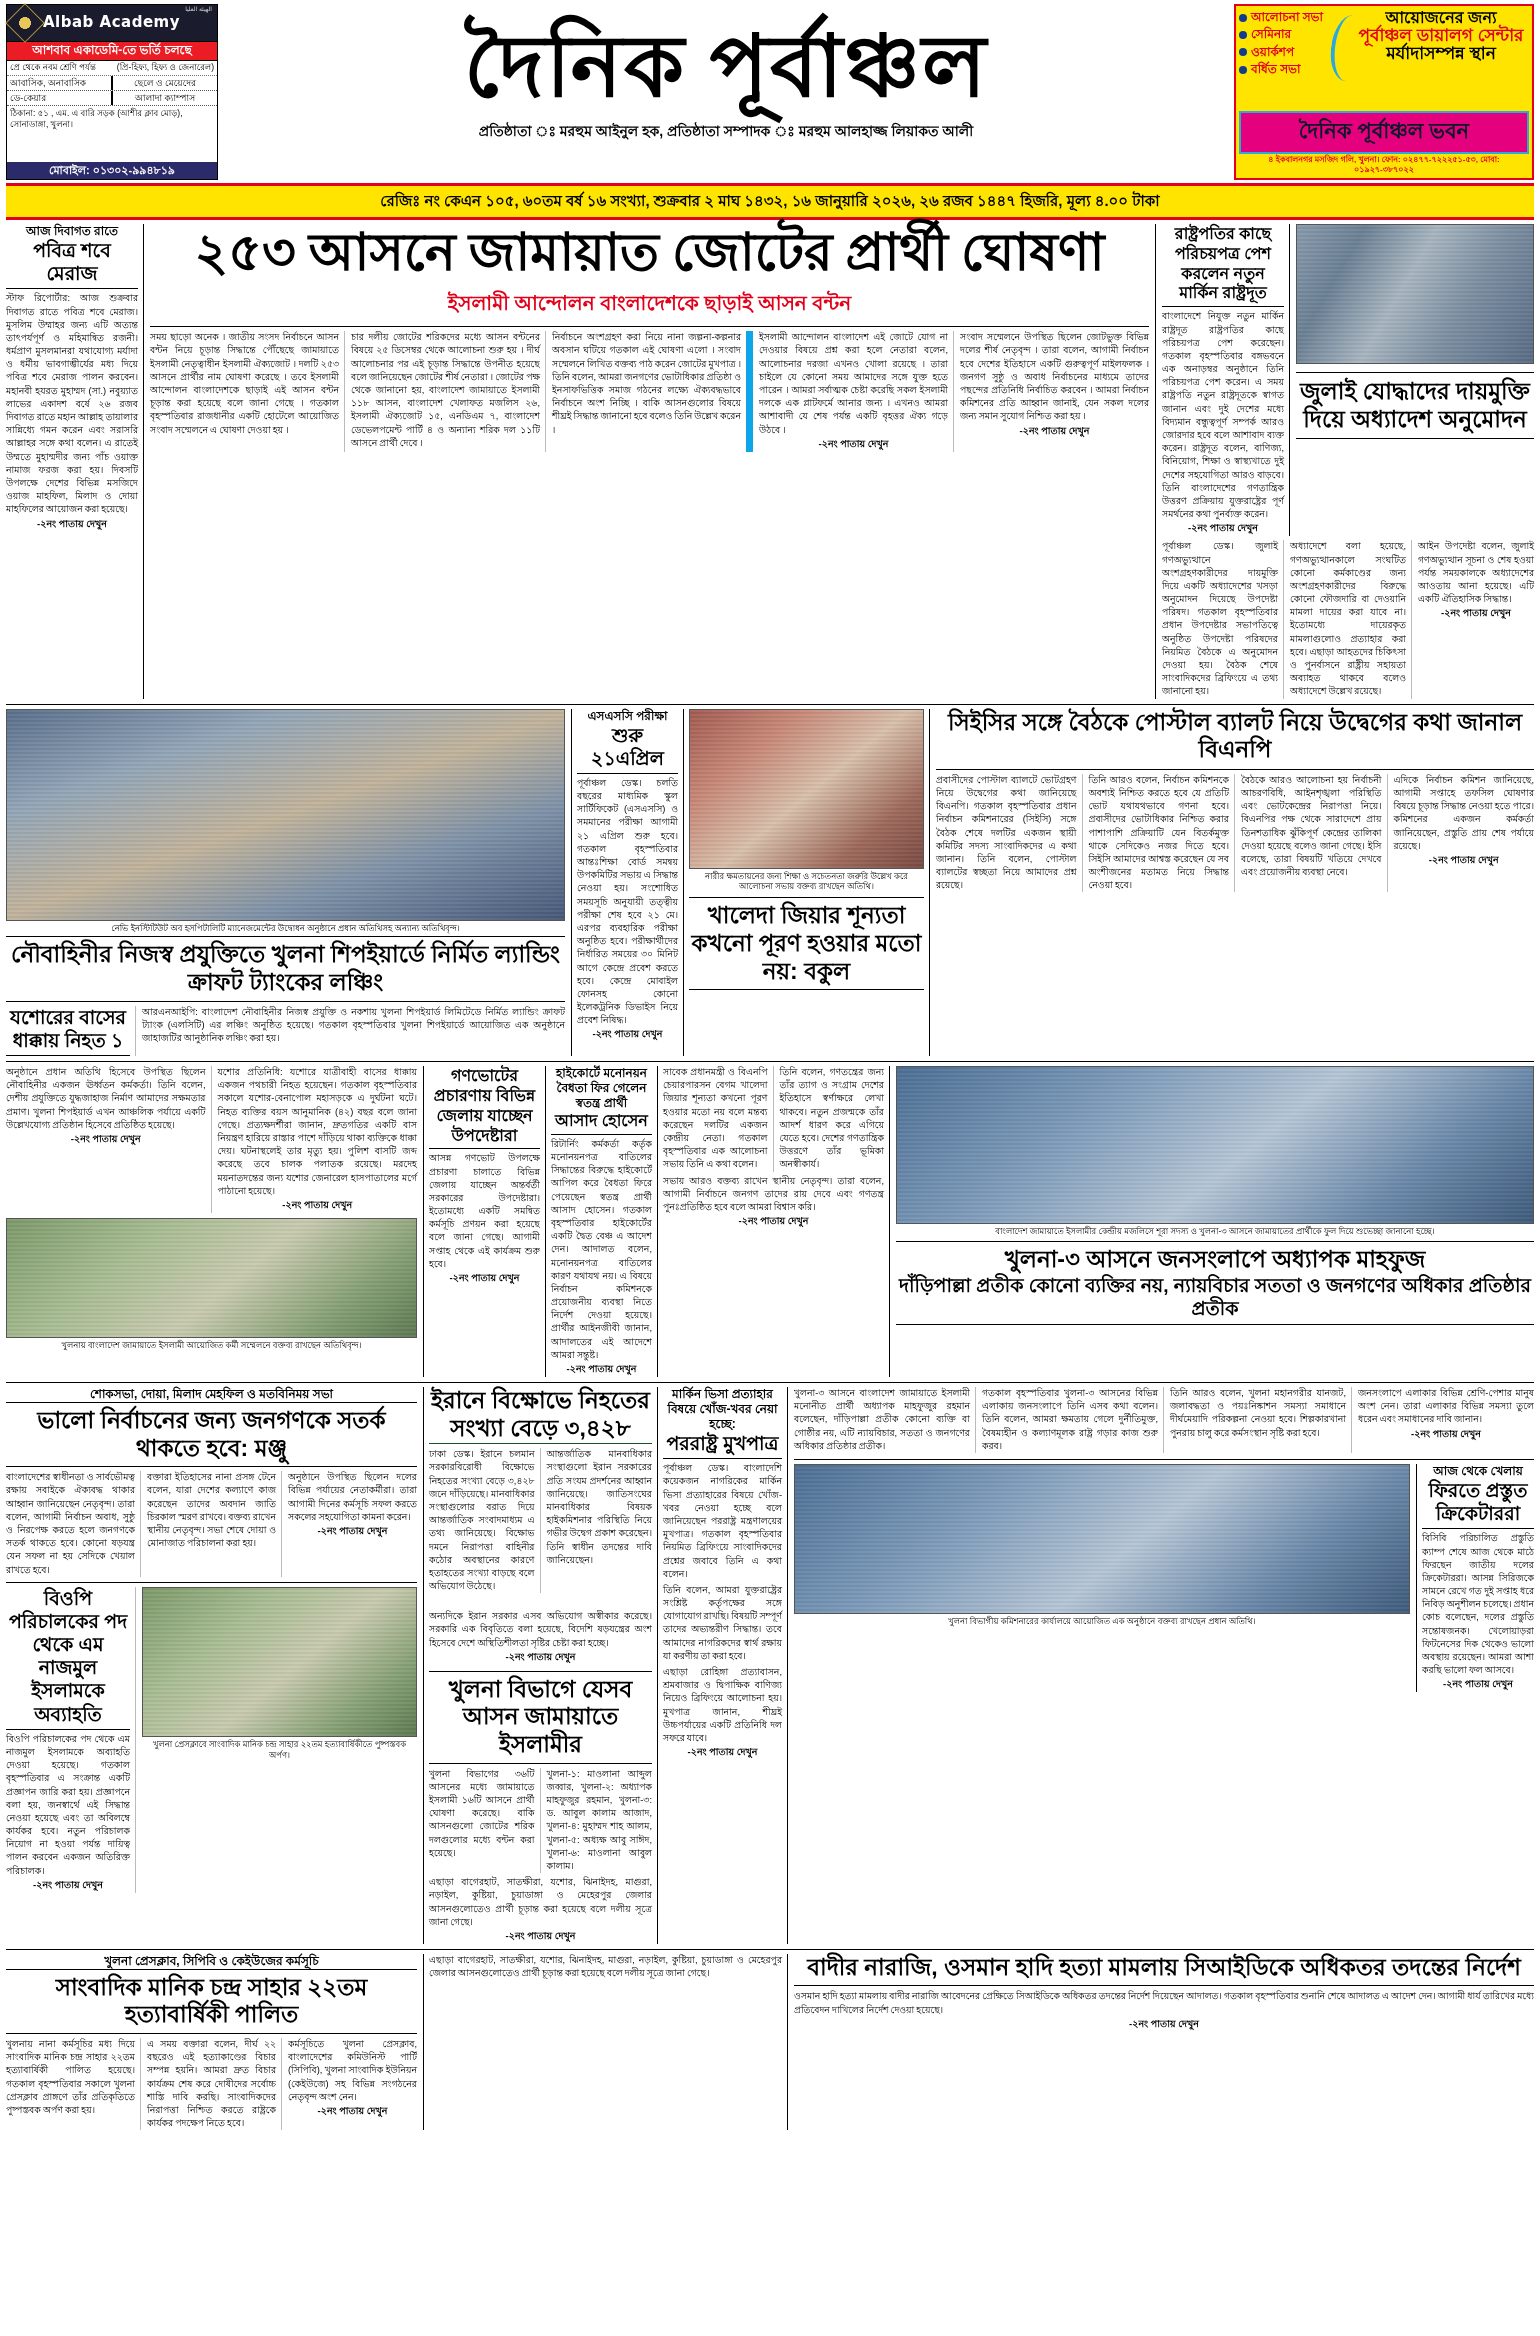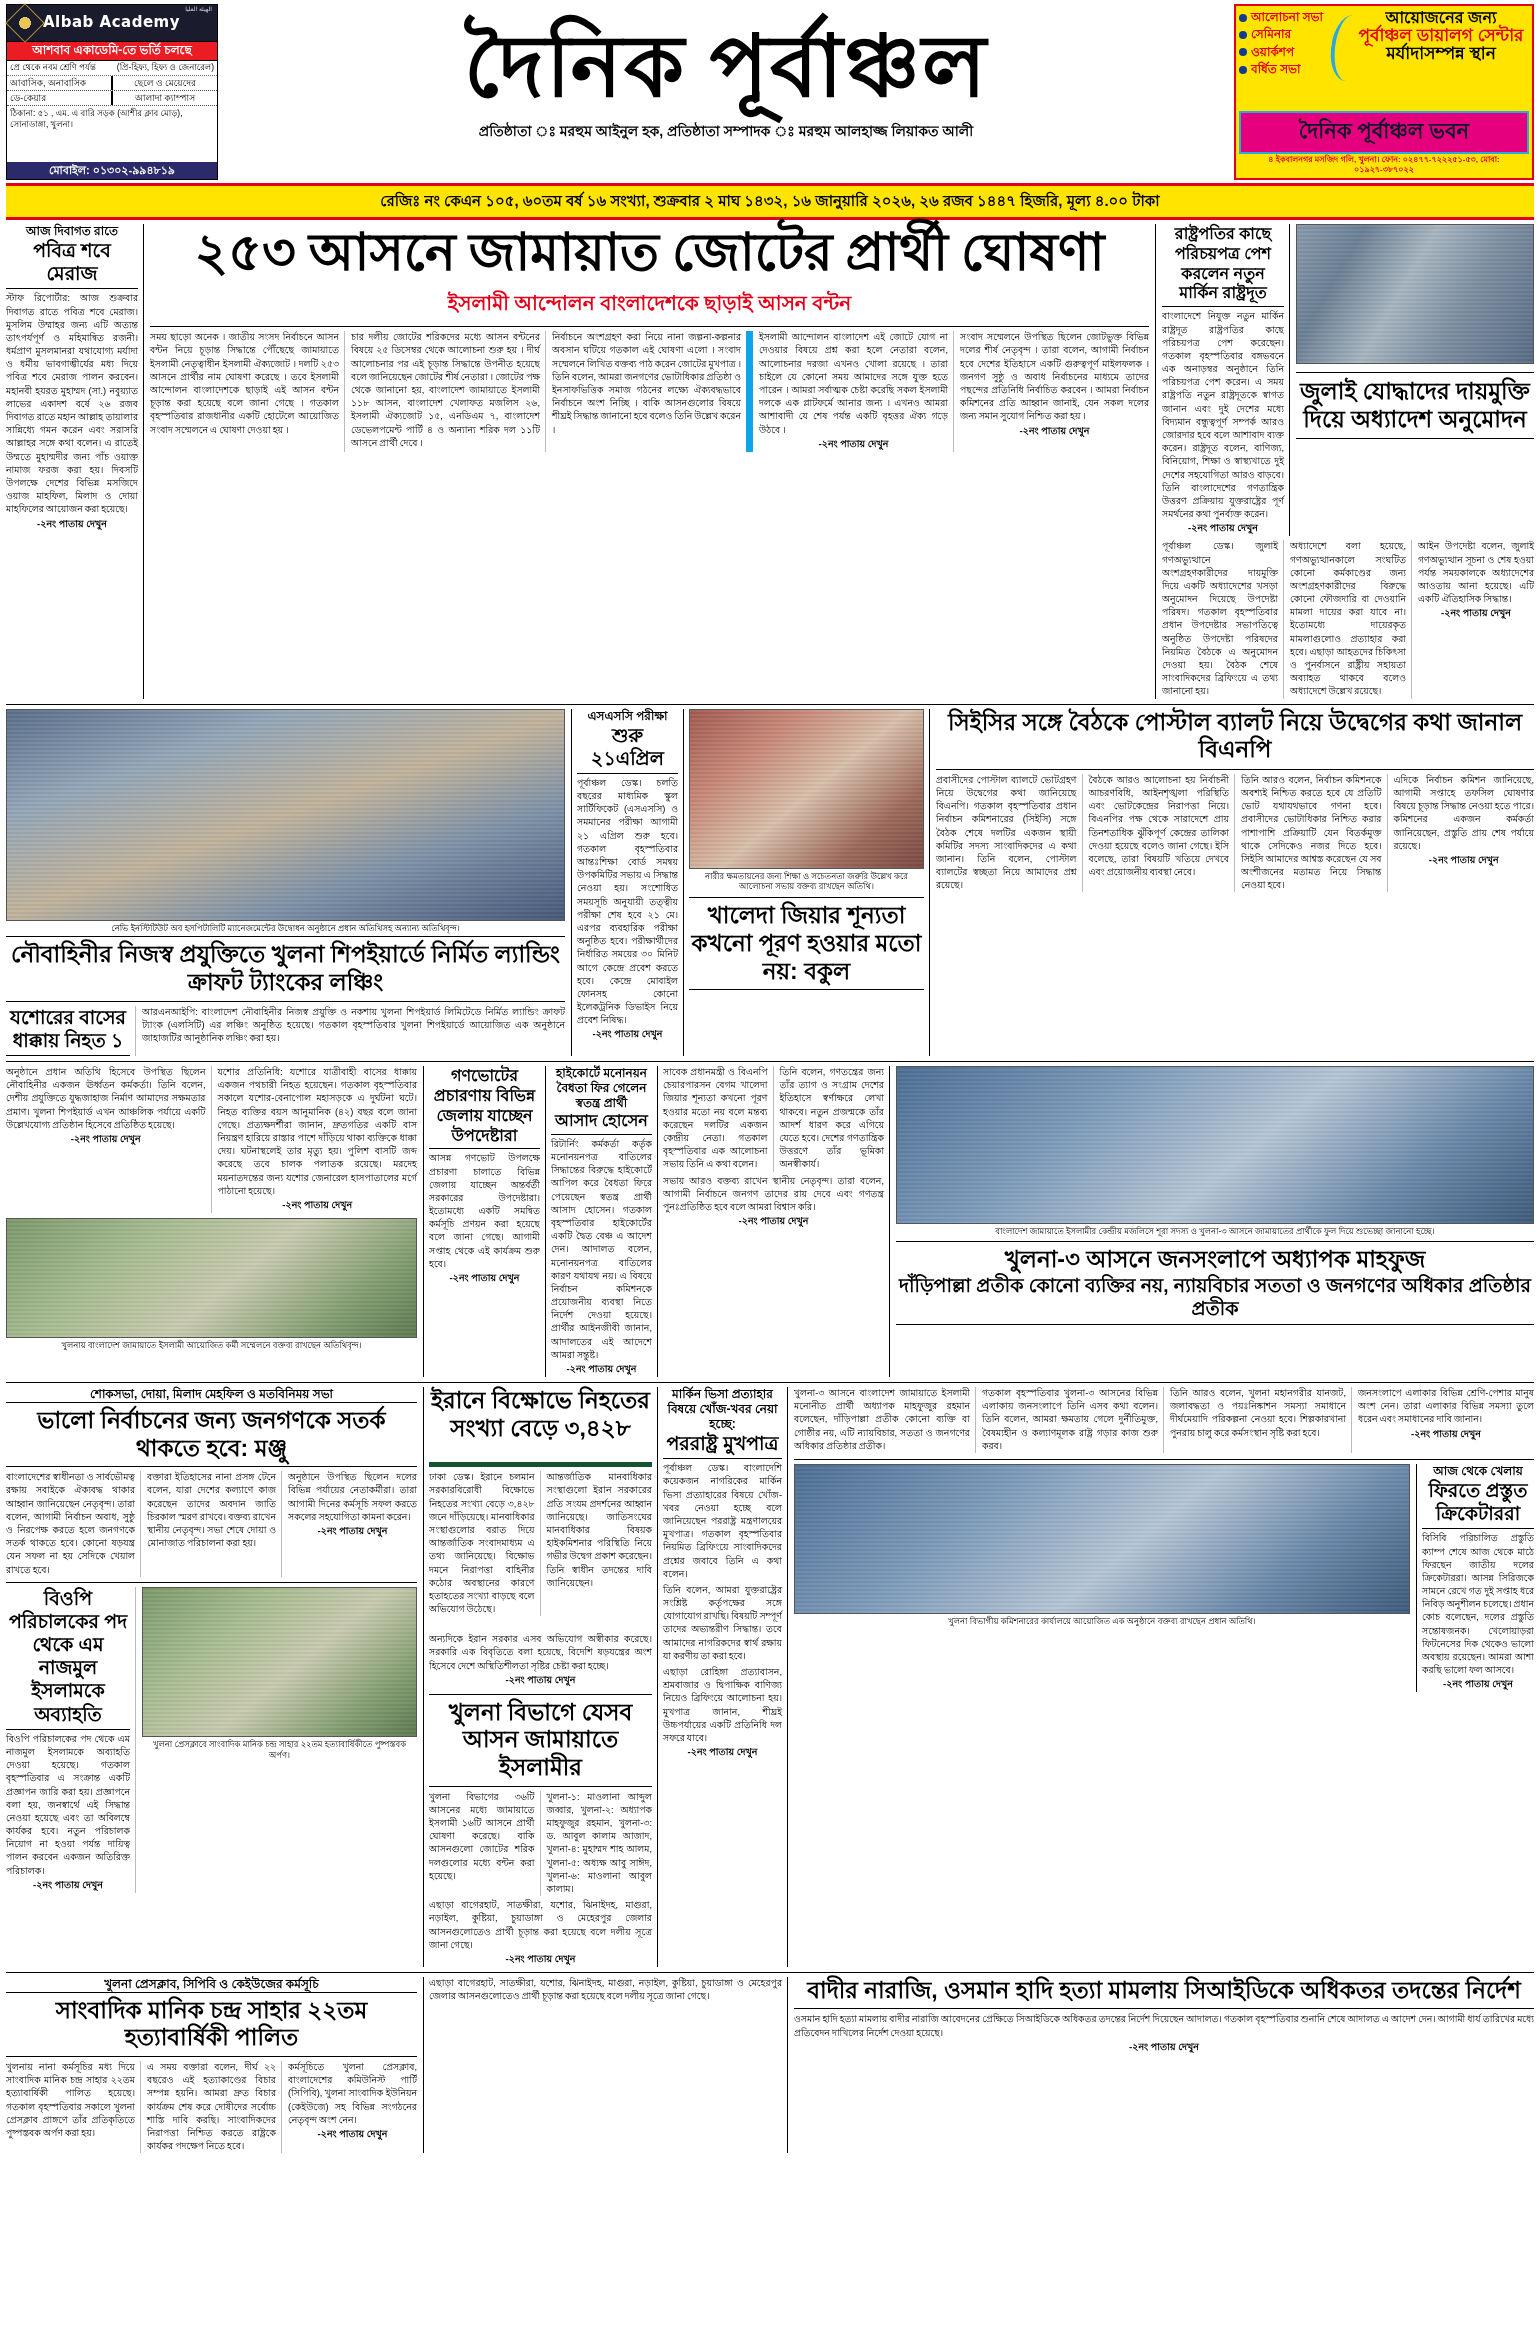--- a/index.html
+++ b/index.html
@@ -266,24 +266,24 @@
       <div class="hl-2" style="margin-top:5px; border-top:1px solid #000; border-bottom:1px solid #000; padding:4px 0;">খালেদা জিয়ার শূন্যতা কখনো পূরণ হওয়ার মতো নয়: বকুল</div>
     </div>
 
     <div style="flex:1; padding-left:6px;">
       <div class="hl-2" style="border-bottom:1px solid #000; padding-bottom:5px;">সিইসির সঙ্গে বৈঠকে পোস্টাল ব্যালট নিয়ে উদ্বেগের কথা জানাল বিএনপি</div>
       <div style="display:flex; gap:6px; margin-top:4px;">
         <div style="flex:1; border-right:1px solid #bbb; padding-right:5px;">
           <div class="body-txt">প্রবাসীদের পোস্টাল ব্যালটে ভোটগ্রহণ নিয়ে উদ্বেগের কথা জানিয়েছে বিএনপি। গতকাল বৃহস্পতিবার প্রধান নির্বাচন কমিশনারের (সিইসি) সঙ্গে বৈঠক শেষে দলটির একজন স্থায়ী কমিটির সদস্য সাংবাদিকদের এ কথা জানান। তিনি বলেন, পোস্টাল ব্যালটের স্বচ্ছতা নিয়ে আমাদের প্রশ্ন রয়েছে।</div>
         </div>
         <div style="flex:1; border-right:1px solid #bbb; padding-right:5px;">
+          <div class="body-txt">তিনি আরও বলেন, নির্বাচন কমিশনকে অবশ্যই নিশ্চিত করতে হবে যে প্রতিটি ভোট যথাযথভাবে গণনা হবে। প্রবাসীদের ভোটাধিকার নিশ্চিত করার পাশাপাশি প্রক্রিয়াটি যেন বিতর্কমুক্ত থাকে সেদিকেও নজর দিতে হবে। সিইসি আমাদের আশ্বস্ত করেছেন যে সব অংশীজনের মতামত নিয়ে সিদ্ধান্ত নেওয়া হবে।</div>
+        </div>
+        <div style="flex:1; border-right:1px solid #bbb; padding-right:5px;">
           <div class="body-txt">বৈঠকে আরও আলোচনা হয় নির্বাচনী আচরণবিধি, আইনশৃঙ্খলা পরিস্থিতি এবং ভোটকেন্দ্রের নিরাপত্তা নিয়ে। বিএনপির পক্ষ থেকে সারাদেশে প্রায় তিনশতাধিক ঝুঁকিপূর্ণ কেন্দ্রের তালিকা দেওয়া হয়েছে বলেও জানা গেছে। ইসি বলেছে, তারা বিষয়টি খতিয়ে দেখবে এবং প্রয়োজনীয় ব্যবস্থা নেবে।</div>
-        </div>
-        <div style="flex:1; border-right:1px solid #bbb; padding-right:5px;">
-          <div class="body-txt">তিনি আরও বলেন, নির্বাচন কমিশনকে অবশ্যই নিশ্চিত করতে হবে যে প্রতিটি ভোট যথাযথভাবে গণনা হবে। প্রবাসীদের ভোটাধিকার নিশ্চিত করার পাশাপাশি প্রক্রিয়াটি যেন বিতর্কমুক্ত থাকে সেদিকেও নজর দিতে হবে। সিইসি আমাদের আশ্বস্ত করেছেন যে সব অংশীজনের মতামত নিয়ে সিদ্ধান্ত নেওয়া হবে।</div>
         </div>
         <div style="flex:1;">
           <div class="body-txt">এদিকে নির্বাচন কমিশন জানিয়েছে, আগামী সপ্তাহে তফসিল ঘোষণার বিষয়ে চূড়ান্ত সিদ্ধান্ত নেওয়া হতে পারে। কমিশনের একজন কর্মকর্তা জানিয়েছেন, প্রস্তুতি প্রায় শেষ পর্যায়ে রয়েছে।</div>
           <div class="jump">-২নং পাতায় দেখুন</div>
         </div>
       </div>
     </div>
   </div>
 
   <div style="display:flex; margin-top:5px; border-top:1px solid #000; padding-top:4px;">
@@ -361,21 +361,21 @@
           <div class="jump">-২নং পাতায় দেখুন</div>
         </div>
         <div style="flex:1;">
           <div class="photo green" style="height:150px;"></div>
           <div class="cap">খুলনা প্রেসক্লাবে সাংবাদিক মানিক চন্দ্র সাহার ২২তম হত্যাবার্ষিকীতে পুষ্পস্তবক অর্পণ।</div>
         </div>
       </div>
     </div>
 
     <div style="width:234px; padding:0 5px; border-right:1px solid #000;">
-      <div class="hl-2" style="border-bottom:5px solid #14532d; padding-bottom:20px;">ইরানে বিক্ষোভে নিহতের সংখ্যা বেড়ে ৩,৪২৮</div>
+      <div class="hl-2" style="border-bottom:1px solid #14532d; padding-bottom:1px;">ইরানে বিক্ষোভে নিহতের সংখ্যা বেড়ে ৩,৪২৮</div>
       <div style="display:flex; gap:6px; margin-top:4px;">
         <div style="flex:1; border-right:1px solid #bbb; padding-right:5px;">
           <div class="body-txt">ঢাকা ডেস্ক। ইরানে চলমান সরকারবিরোধী বিক্ষোভে নিহতের সংখ্যা বেড়ে ৩,৪২৮ জনে দাঁড়িয়েছে। মানবাধিকার সংস্থাগুলোর বরাত দিয়ে আন্তর্জাতিক সংবাদমাধ্যম এ তথ্য জানিয়েছে। বিক্ষোভ দমনে নিরাপত্তা বাহিনীর কঠোর অবস্থানের কারণে হতাহতের সংখ্যা বাড়ছে বলে অভিযোগ উঠেছে।</div>
         </div>
         <div style="flex:1;">
           <div class="body-txt">আন্তর্জাতিক মানবাধিকার সংস্থাগুলো ইরান সরকারের প্রতি সংযম প্রদর্শনের আহ্বান জানিয়েছে। জাতিসংঘের মানবাধিকার বিষয়ক হাইকমিশনার পরিস্থিতি নিয়ে গভীর উদ্বেগ প্রকাশ করেছেন। তিনি স্বাধীন তদন্তের দাবি জানিয়েছেন।</div>
         </div>
       </div>
       <div class="body-txt" style="margin-top:17px;">অন্যদিকে ইরান সরকার এসব অভিযোগ অস্বীকার করেছে। সরকারি এক বিবৃতিতে বলা হয়েছে, বিদেশি ষড়যন্ত্রের অংশ হিসেবে দেশে অস্থিতিশীলতা সৃষ্টির চেষ্টা করা হচ্ছে।</div>
       <div class="jump">-২নং পাতায় দেখুন</div>

